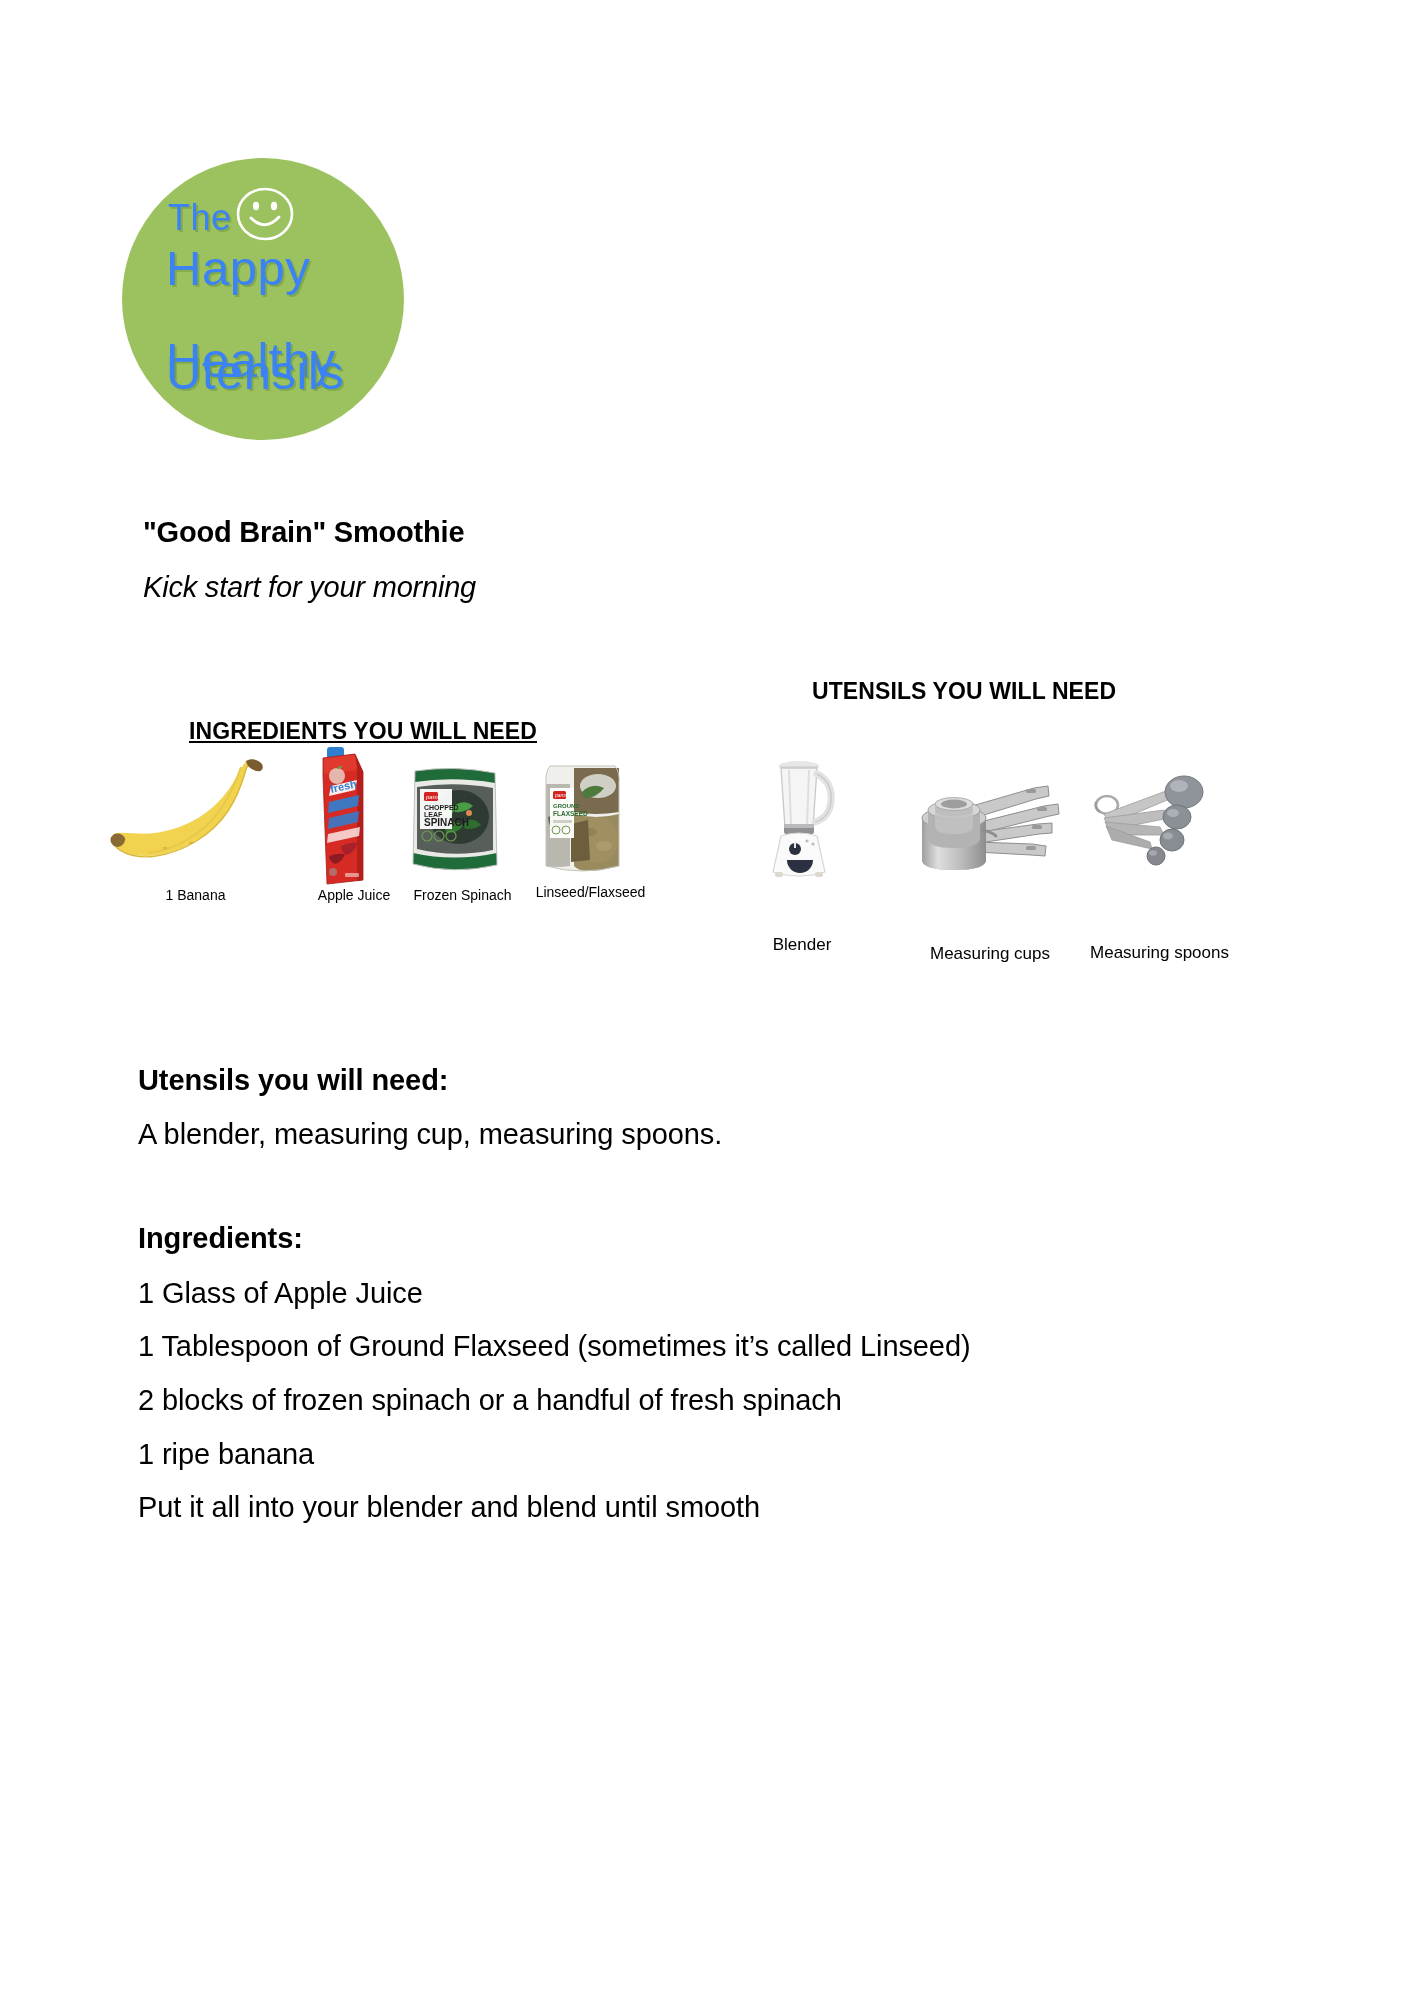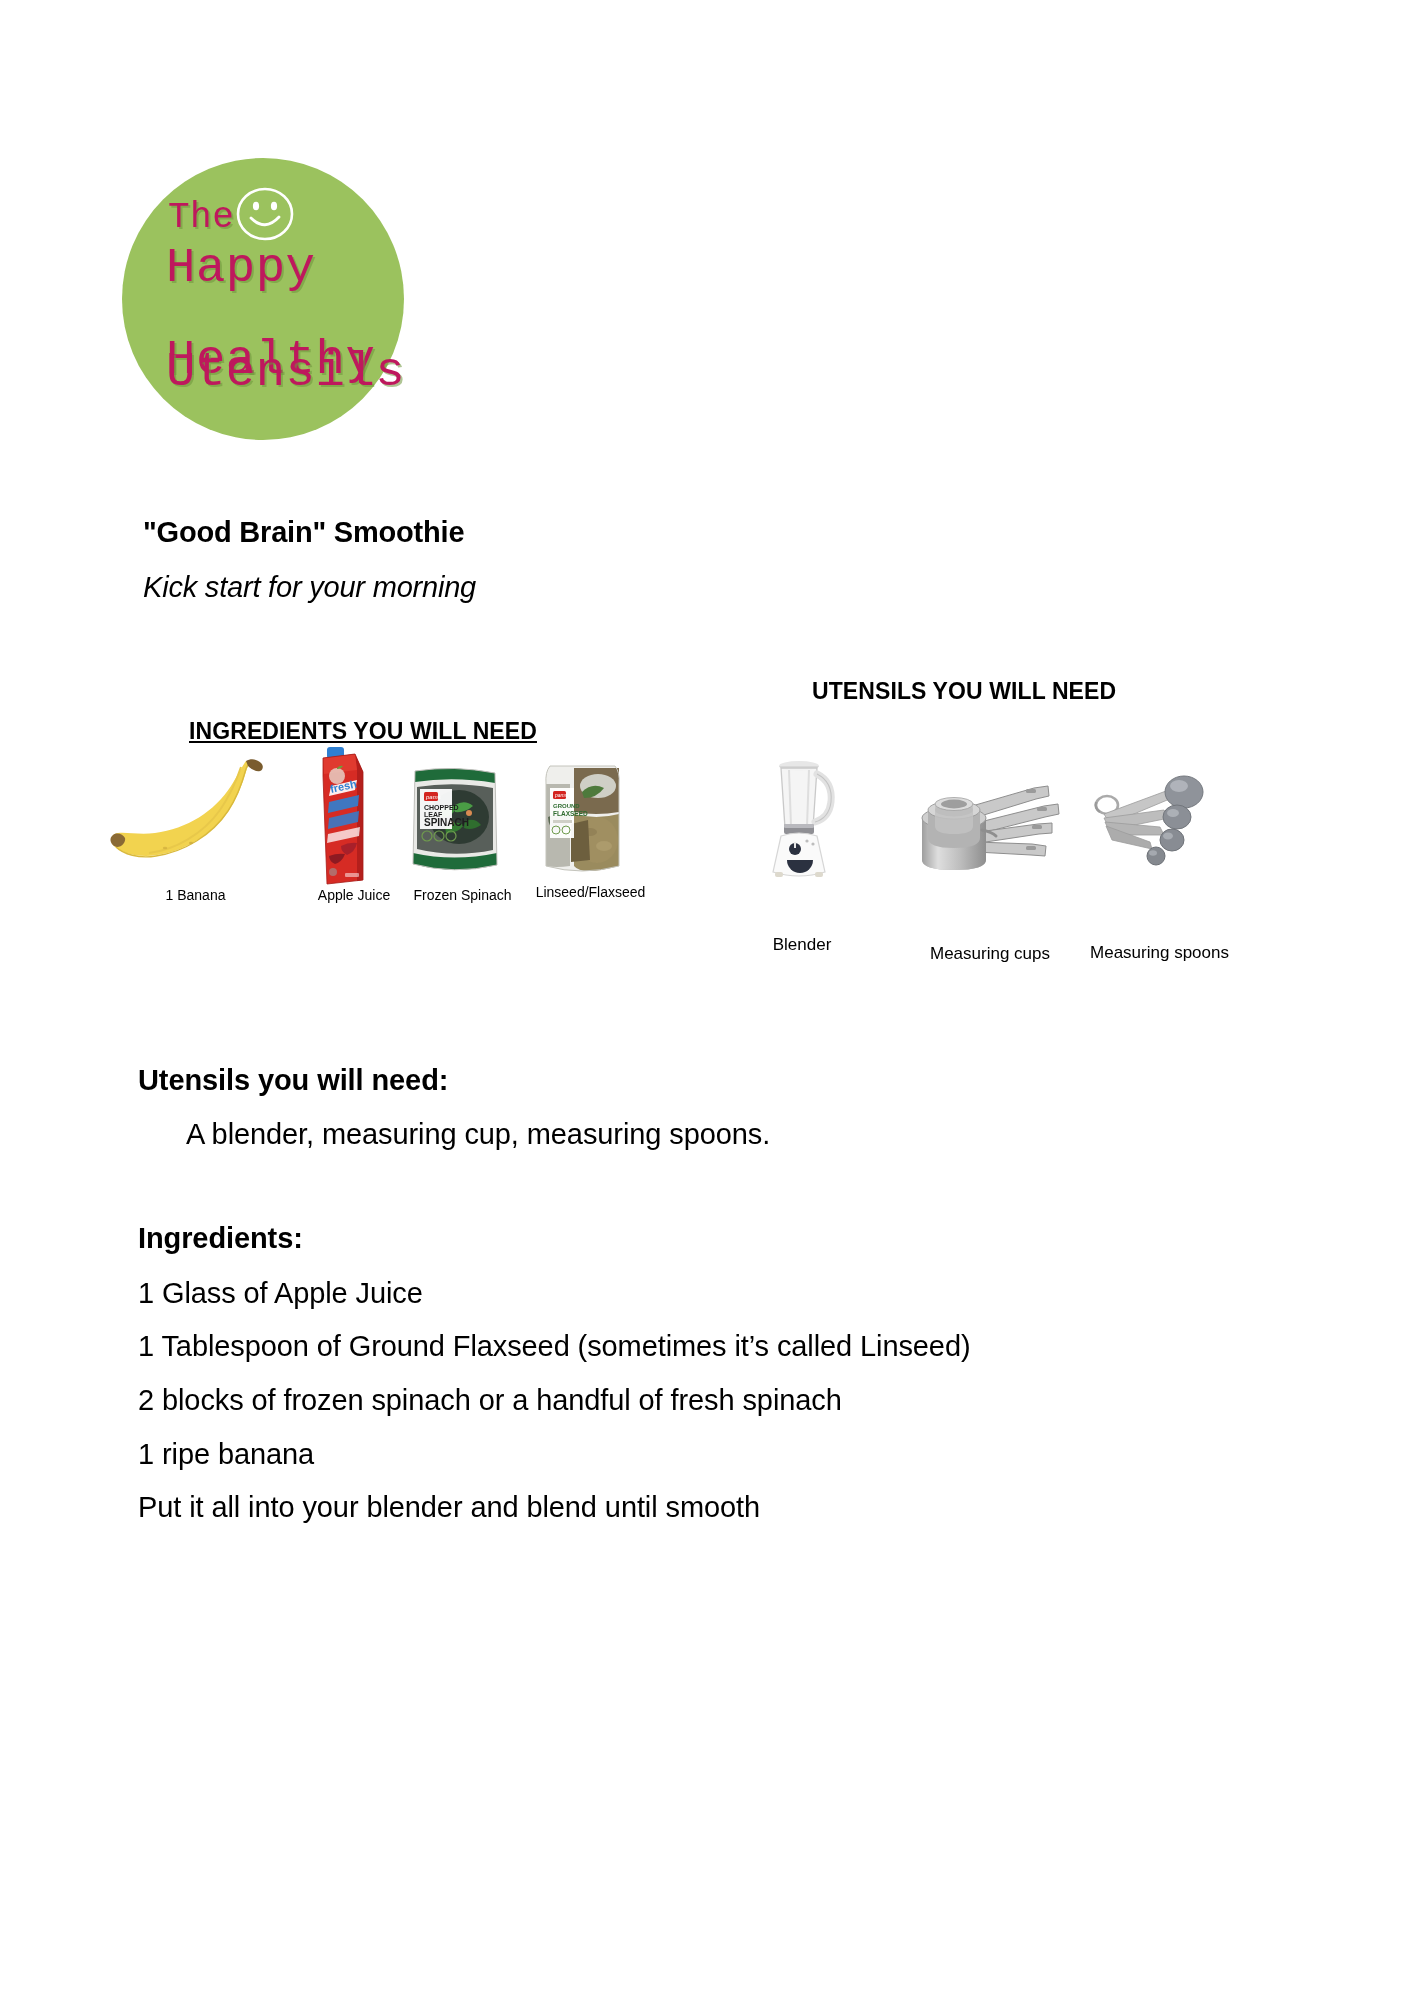--- a/index.html
+++ b/index.html
@@ -29,22 +29,22 @@
     inset: 0;
     border-radius: 50%;
     background: #9bc25e;
   }
   .logo-text {
     position: absolute;
     left: 0;
     top: 0;
     width: 282px;
     height: 282px;
-    color: #be185d;
-    font-family: Liberation Mono, monospace;
+    color: #3b82f6;
+    font-family: Liberation Sans, sans-serif;
     text-shadow: 2px 2px 0 rgba(110,150,60,0.55);
   }
   .logo-the {
     position: absolute;
     left: 46px;
     top: 42px;
     font-size: 36px;
     line-height: 36px;
     letter-spacing: 0.5px;
   }
@@ -125,21 +125,21 @@
     font-weight: bold;
     letter-spacing: -0.1px;
     white-space: nowrap;
   }
   .body-line {
     font-size: 29px;
     letter-spacing: -0.1px;
     white-space: nowrap;
   }
   .utensils-head { top: 1064px; }
-  .utensils-text { top: 1118px; margin-left: 48px; }
+  .utensils-text { top: 1118px; }
   .ingredients-head { top: 1222px; }
   .ing-l0 { top: 1277px; }
   .ing-l1 { top: 1330px; }
   .ing-l2 { top: 1384px; }
   .ing-l3 { top: 1438px; text-align: right; }
   .ing-l4 { top: 1491px; }
 </style>
 </head>
 <body>
 

